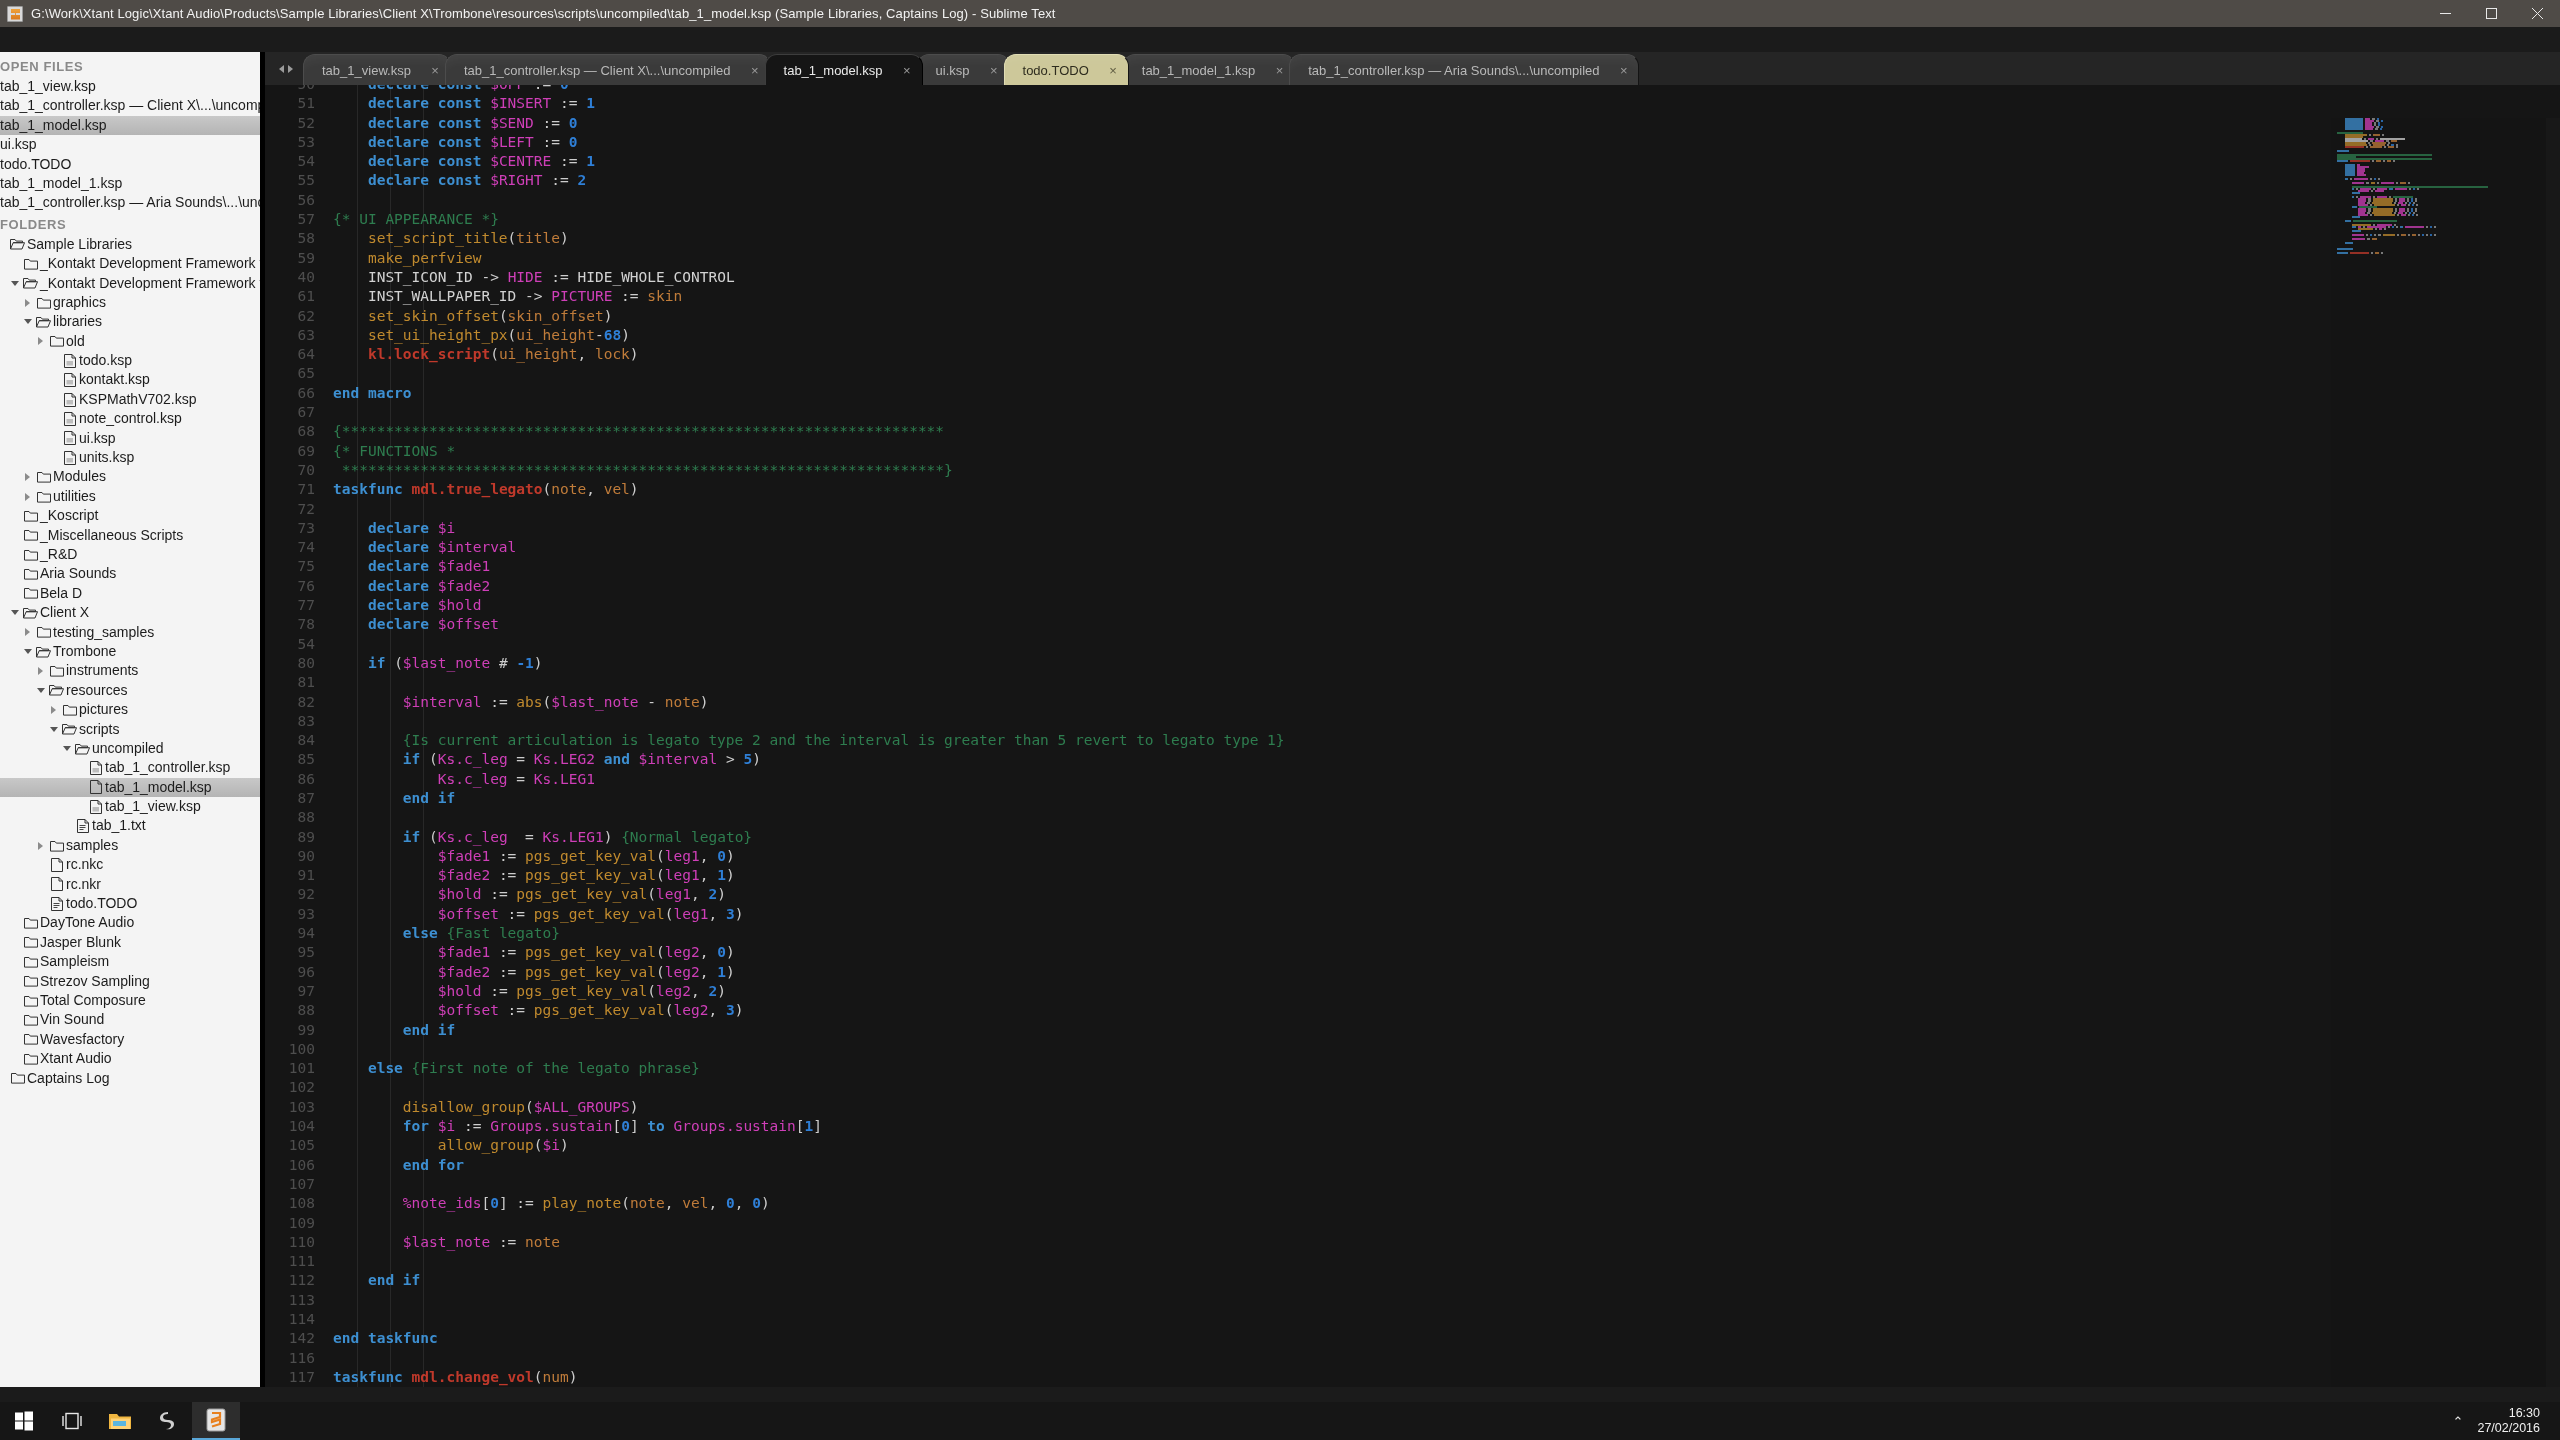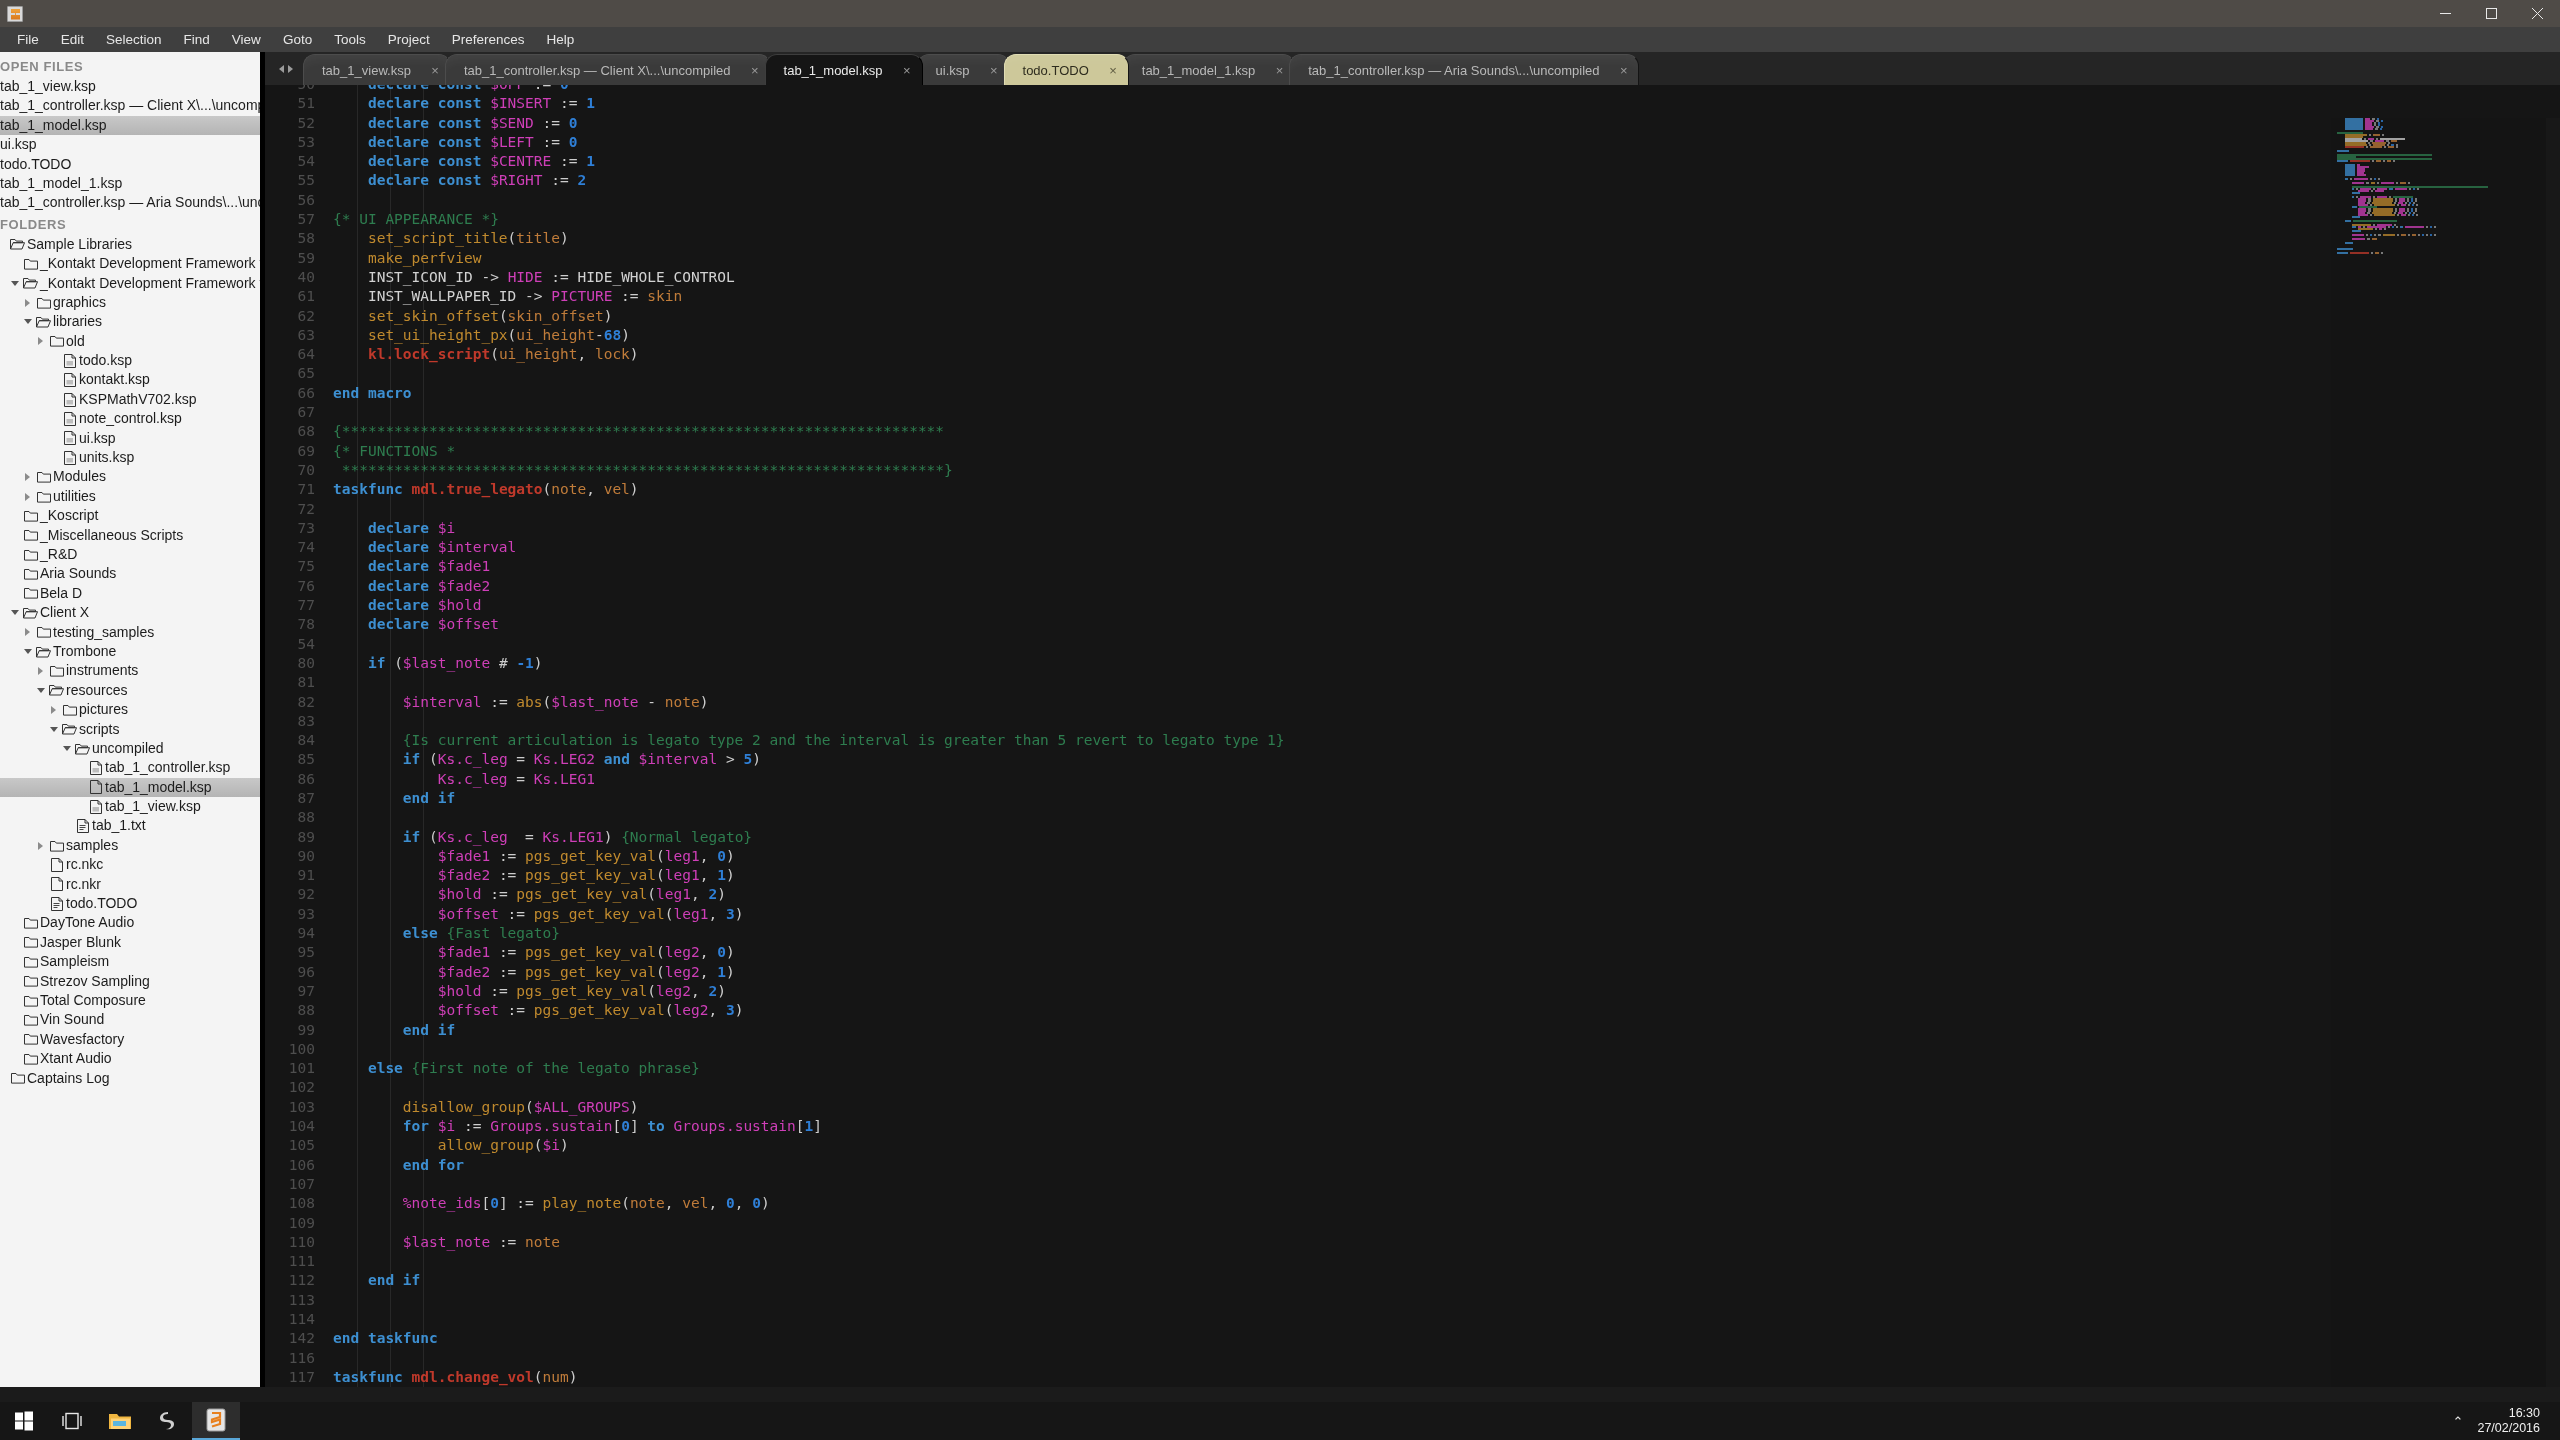--- a/index.html
+++ b/index.html
@@ -179,51 +179,40 @@
     padding-right:14px;
   }
 </style>
 </head>
 <body>
 
 <div id="app">
 
   <div class="titlebar">
     <div class="title-icon"></div>
+    <div class="title-text">G:\Work\Xtant Logic\Xtant Audio\Products\Sample Libraries\Client X\Trombone\resources\scripts\uncompiled\tab_1_model.ksp (Sample Libraries, Captains Log) - Sublime Text</div>
     <div class="win-buttons">
       <div class="win-btn">
         <svg width="11" height="11" viewBox="0 0 11 11">
             <path d="M0 5.5h11" stroke="#e8e8e8" stroke-width="1"></path>
           </svg>
       </div>
       <div class="win-btn">
         <svg width="11" height="11" viewBox="0 0 11 11">
             <rect x="0.5" y="0.5" width="10" height="10" fill="none" stroke="#e8e8e8"></rect>
           </svg>
       </div>
       <div class="win-btn close">
         <svg width="11" height="11" viewBox="0 0 11 11">
             <path d="M0 0l11 11M11 0L0 11" stroke="#e8e8e8" stroke-width="1"></path>
           </svg>
       </div>
     </div>
   </div>
 
-  <div class="menubar" id="menubar">
-      <div class="menu-item">File</div>
-      <div class="menu-item">Edit</div>
-      <div class="menu-item">Selection</div>
-      <div class="menu-item">Find</div>
-      <div class="menu-item">View</div>
-      <div class="menu-item">Goto</div>
-      <div class="menu-item">Tools</div>
-      <div class="menu-item">Project</div>
-      <div class="menu-item">Preferences</div>
-      <div class="menu-item">Help</div>
-    </div>
 
   <div class="sidebar">
     <div class="side-scroll" id="sidescroll">
         <div class="side-head">OPEN FILES</div>
         <div class="side-row" style="padding-left:13px">
           <span class="lbl">tab_1_view.ksp</span>
         </div>
         <div class="side-row" style="padding-left:13px">
           <span class="lbl">tab_1_controller.ksp — Client X\...\uncompiled</span>
         </div>

